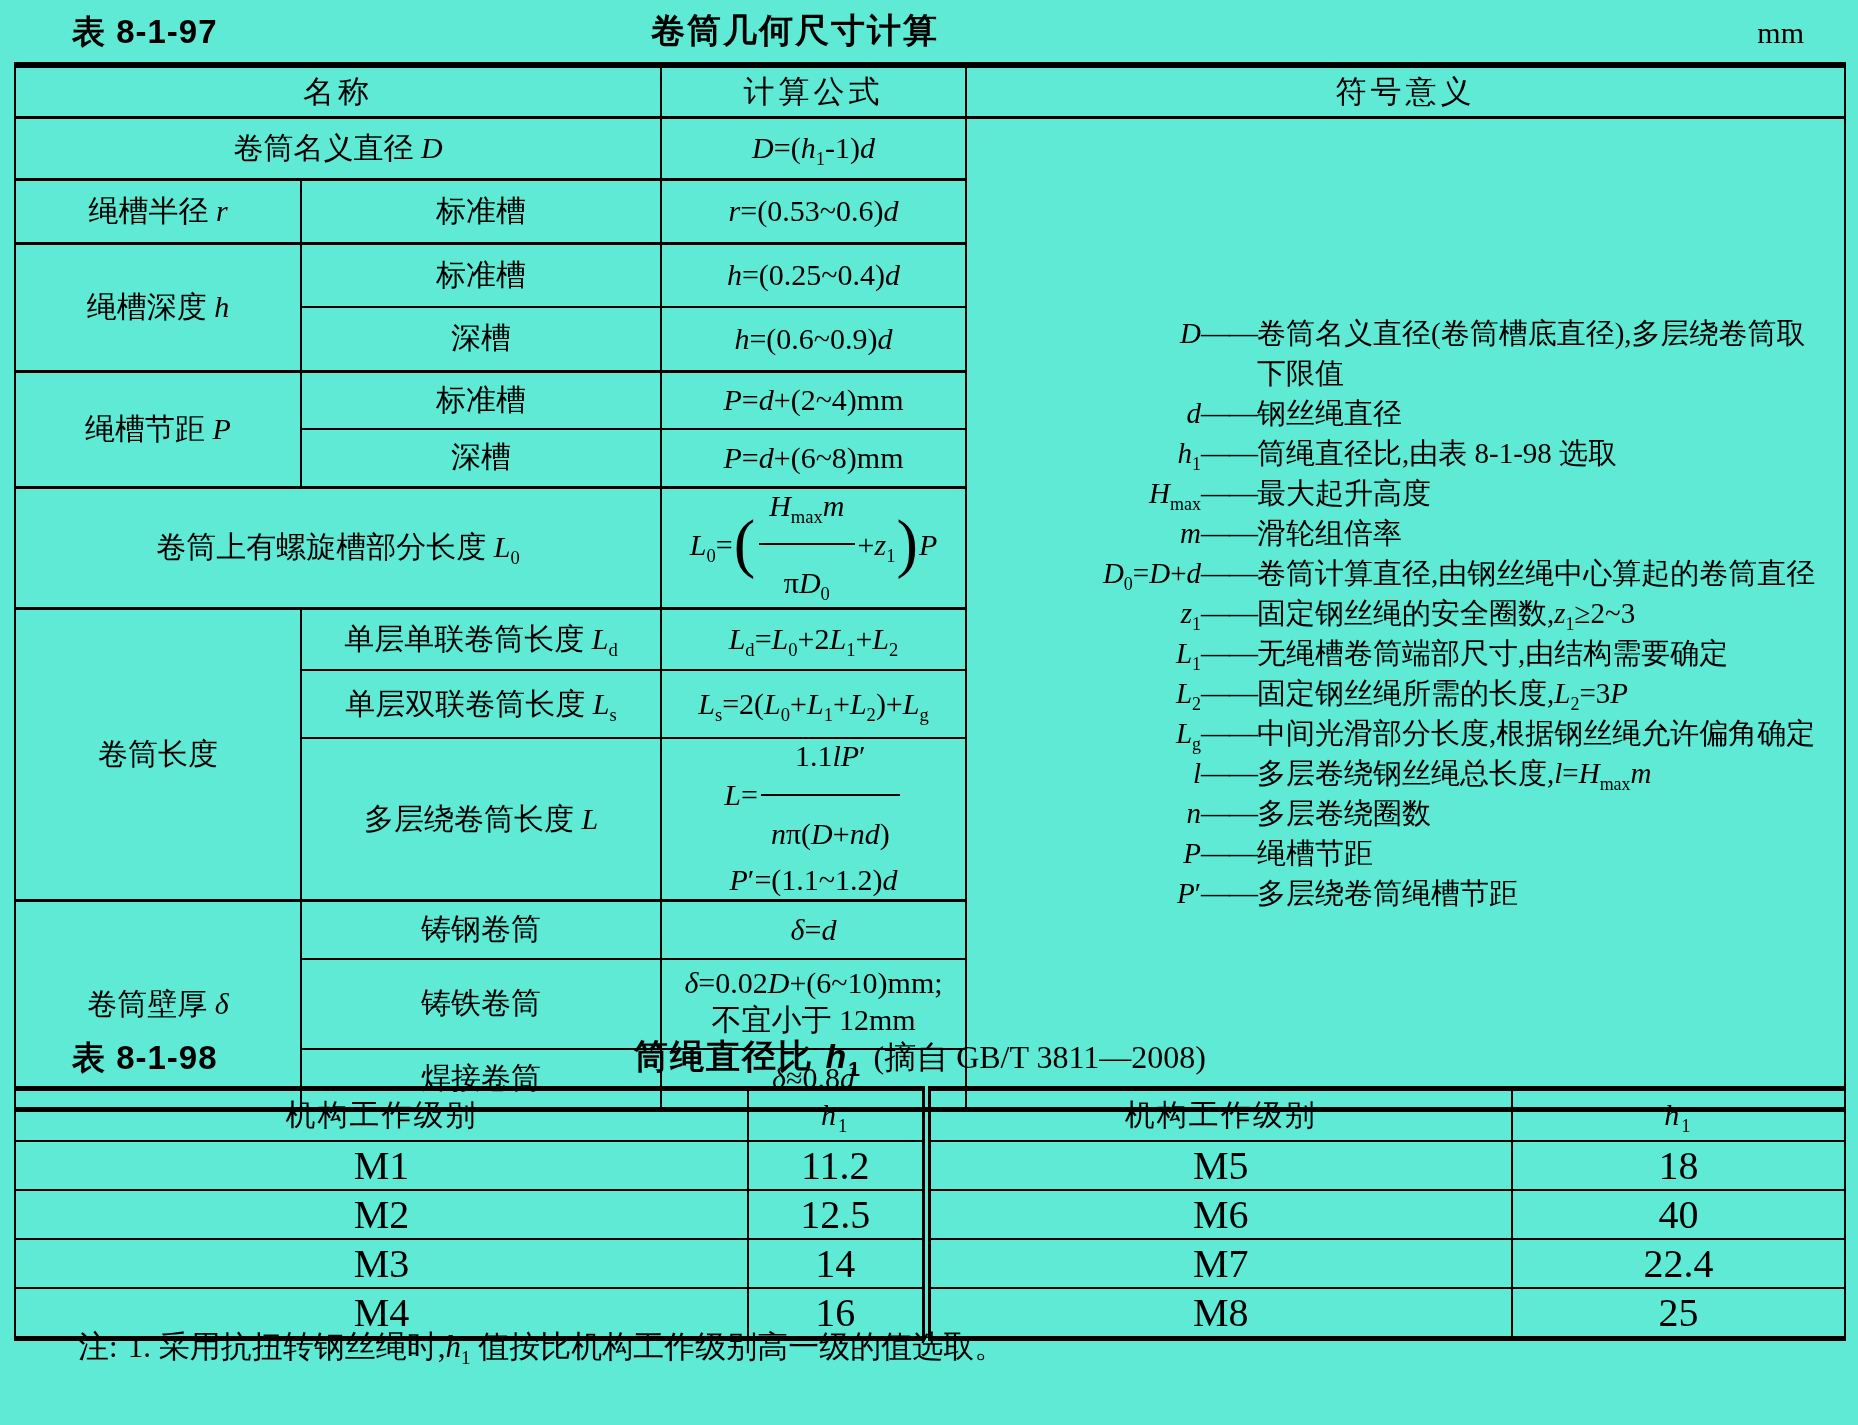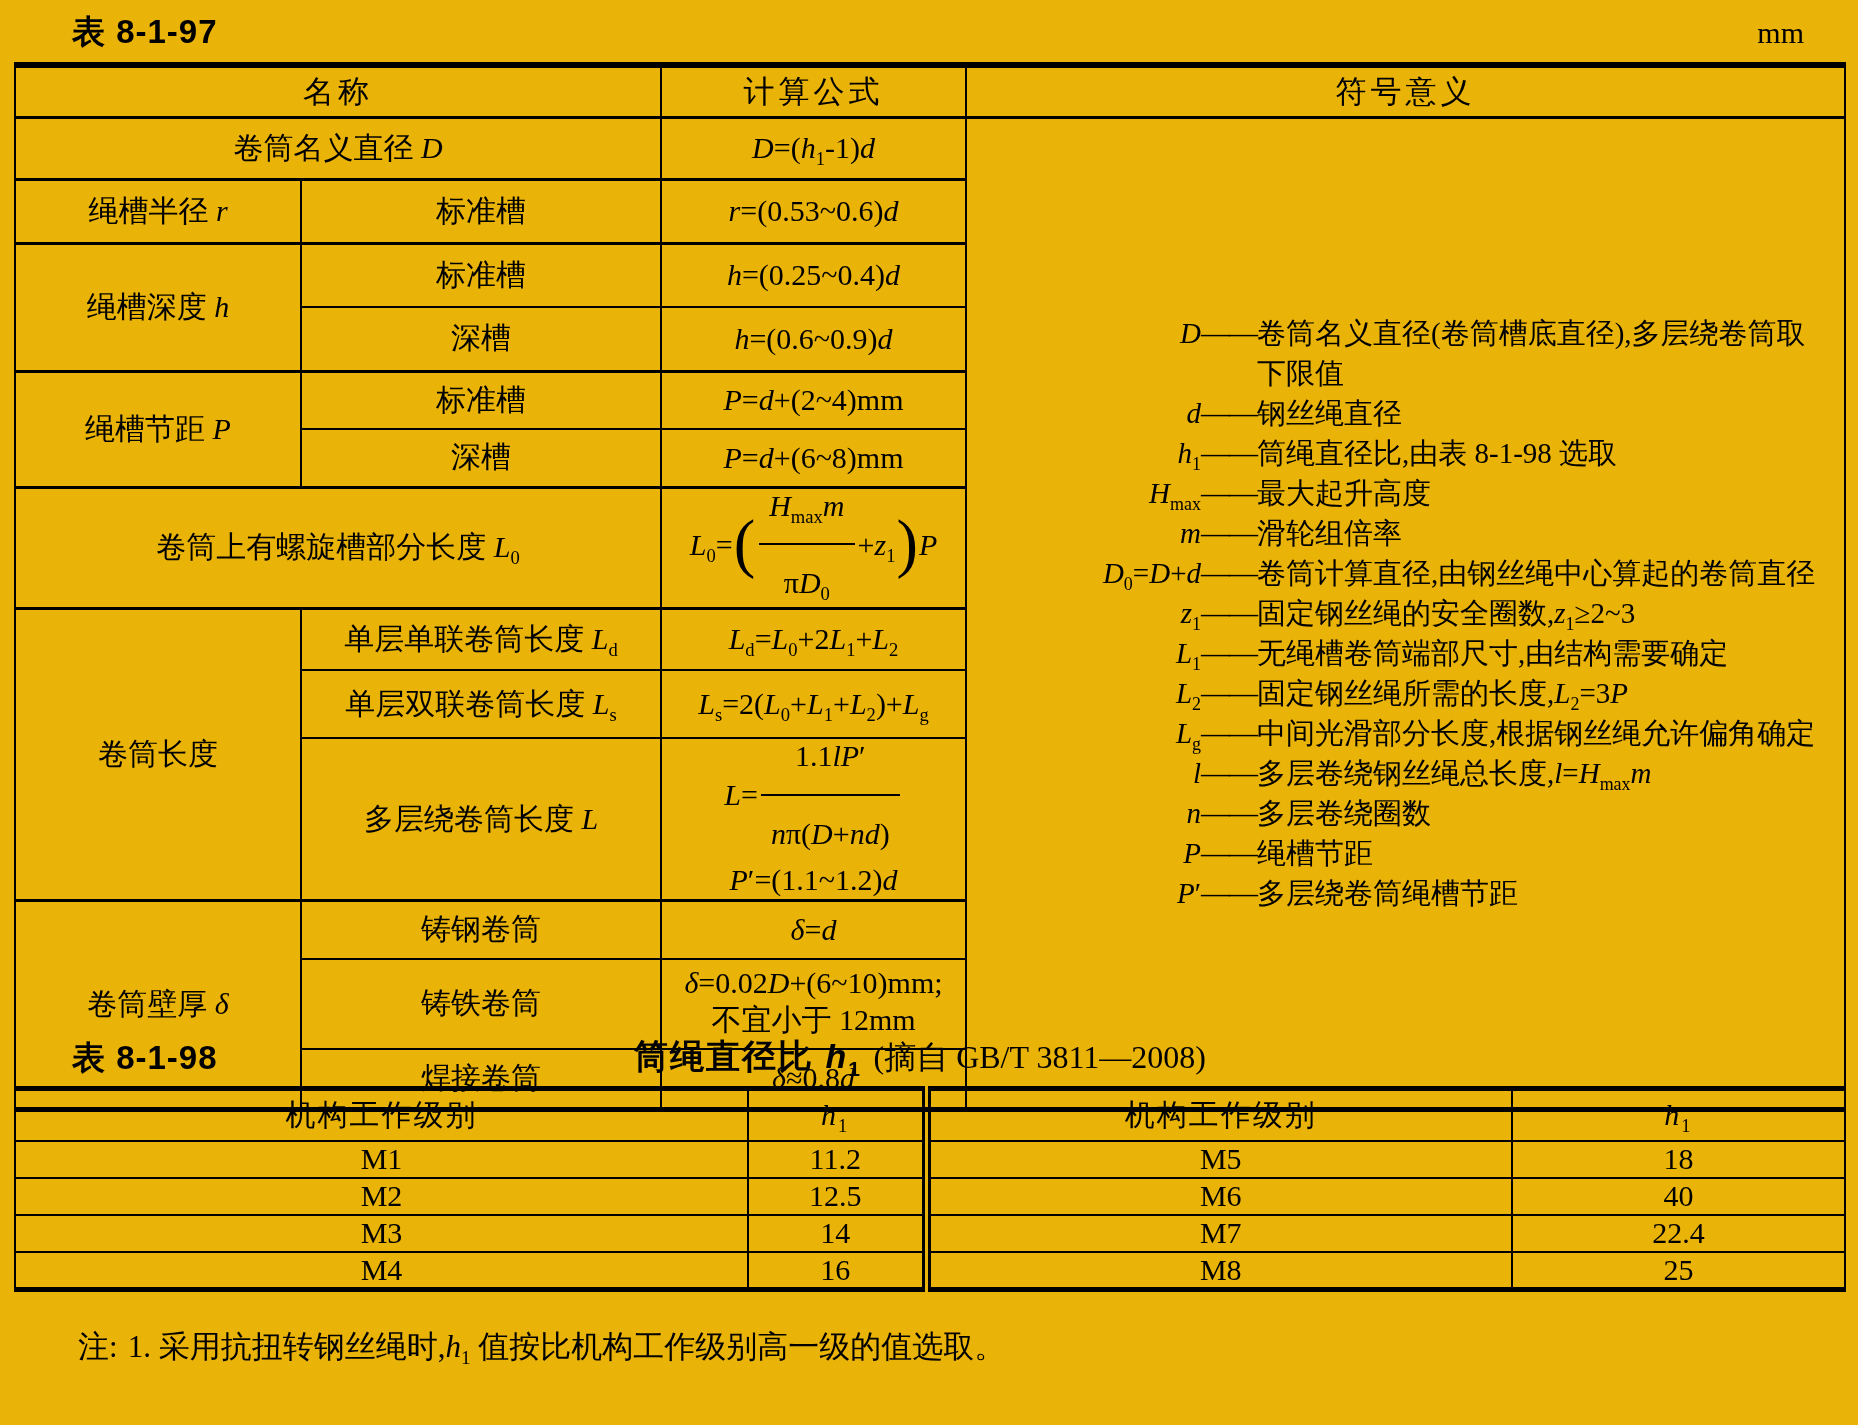--- a/index.html
+++ b/index.html
@@ -2,21 +2,21 @@
 <html><head>
 <meta charset="utf-8">
 <style>
   * { box-sizing: border-box; margin: 0; padding: 0; }
   html,body { background:#ffffff; }
   body {
     width: 1858px; height: 1425px;
     color: #000;
     font-family: "Liberation Serif", "DejaVu Serif", serif;
   }
-  .page { position: relative; width: 1858px; height: 1425px; background:#eab308; }
+  .page { position: relative; width: 1858px; height: 1425px; background:#5eead4; }
 
   
   .cap { position: absolute; left: 0; width: 100%; height: 58px; }
   .cap1 { top: 0; }
   .cap2 { top: 1026px; }
   .tbl-label {
     position: absolute; left: 72px; top: 10px;
     font-family: "Liberation Sans", "DejaVu Sans", sans-serif;
     font-weight: bold; font-size: 33px; letter-spacing: 1px;
   }
@@ -74,39 +74,40 @@
   .desc { flex: 1 1 auto; }
 
   
   .t2 {
     position: absolute; left: 14px; top: 1086px; width: 1830px;
     border: 2px solid #000; border-top-width: 5px; border-bottom-width: 5px;
   }
   .t2 td {
     border: 2.5px solid #000;
     text-align: center; vertical-align: middle;
-    font-size: 30px; padding: 0 4px;
+    font-size: 40px; padding: 0 4px;
   }
   .t2 tr.hr2 td { height: 52px; font-size: 30px; letter-spacing: 2px; }
   .t2 tr.dr td { height: 37px; }
   .t2 td.dl { border-left: 9px double #000; }
 
   
   .notes { position: absolute; left: 78px; top: 1322px; font-size: 31px; line-height: 50px; }
   .noteline { white-space: nowrap; }
   .notelab { padding-right: 10px; }
   .n2 { padding-left: 66px; }
 </style>
 </head>
 <body>
 
 <div class="page">
 
   <div class="cap cap1">
     <span class="tbl-label">表 8-1-97</span>
+    <span class="tbl-title">卷筒几何尺寸计算</span>
     <span class="unit-label">mm</span>
   </div>
 
   <table class="t1">
     <colgroup>
         <col style="width:286px">
         <col style="width:360px">
         <col style="width:305px">
         <col style="width:879px">
       </colgroup>

